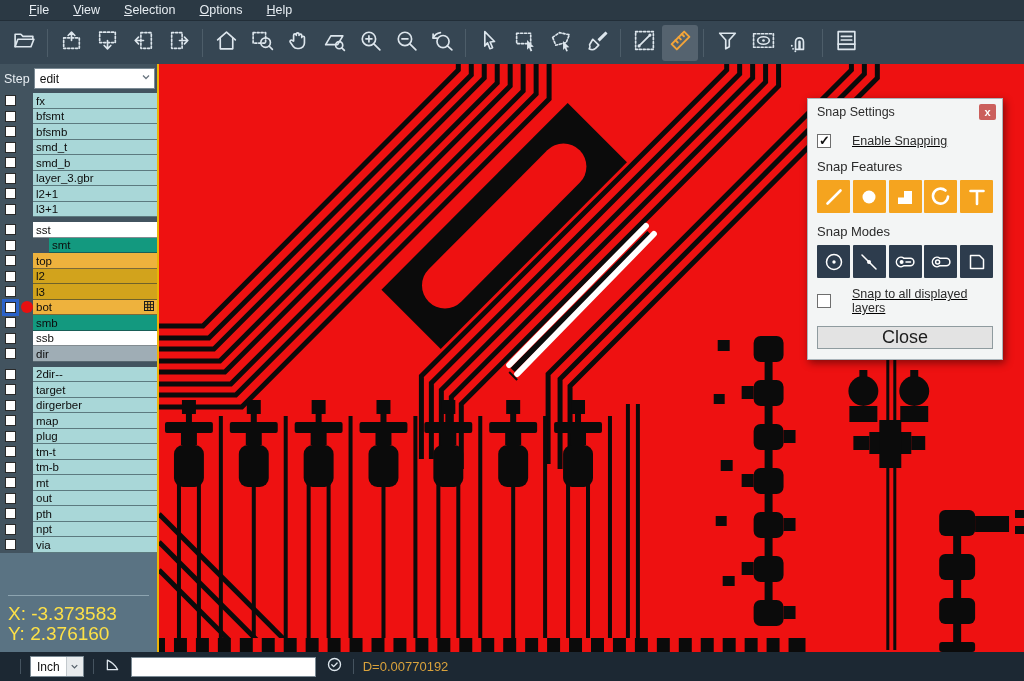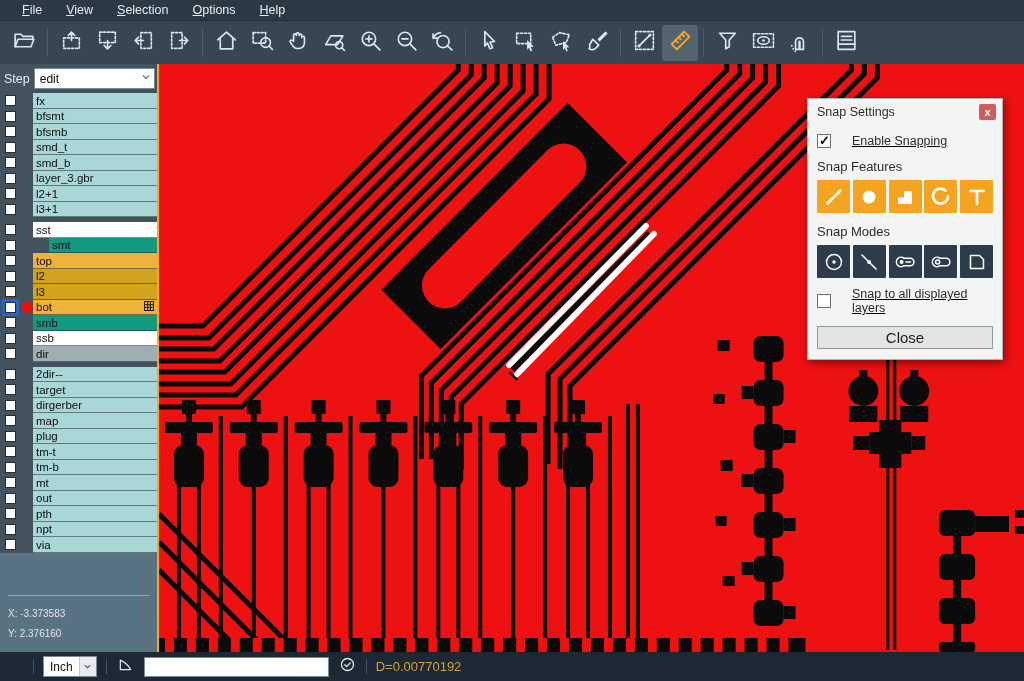--- a/index.html
+++ b/index.html
@@ -5,21 +5,21 @@
   :root{
     --copper:#ee1111; --void:#0b0b0b; --hi:#ffffff;
     --chrome-dark:#2b3944; --chrome:#364653; --chrome2:#42535f;
     --txt:#e7edf2;
   }
   *{margin:0;padding:0;box-sizing:border-box;font-family:"Liberation Sans",sans-serif;}
   body{width:1024px;height:681px;overflow:hidden;background:#222;}
   .app{width:1024px;height:681px;display:flex;flex-direction:column;}
 
   
-  .menubar{height:20px;background:var(--chrome-dark);display:flex;align-items:center;padding-left:12px;gap:4px;flex:none;}
+  .menubar{height:20px;background:var(--chrome-dark);display:flex;align-items:center;padding-left:19px;gap:4px;flex:none;}
   .menu-item{display:inline-block;color:var(--txt);font-size:12.5px;padding:1px 10px 2px 10px;cursor:default;}
   .menu-item::first-letter{text-decoration:underline;}
 
   
   .toolbar{height:44px;background:var(--chrome);border-top:1px solid #222e38;display:flex;align-items:center;padding-left:6px;flex:none;}
   .tbtn{width:36px;height:36px;display:flex;align-items:center;justify-content:center;border-radius:3px;flex:none;}
   .tbtn.active{background:#55636f;}
   .tsep{width:1px;height:28px;background:#4d5d69;margin:0 5px;flex:none;}
 
   
@@ -34,43 +34,43 @@
   .cb-cell{width:20px;display:flex;align-items:center;justify-content:center;flex:none;}
   .cb{width:11px;height:11px;background:#fff;border:1.5px solid #2a2a2a;}
   .cb.sel{box-shadow:0 0 0 3px #2b62c9;}
   .dot-cell{width:13px;display:flex;align-items:center;justify-content:center;flex:none;}
   .dot{width:12px;height:12px;border-radius:50%;}
   .layer-label{flex:1;font-size:11.5px;color:#0d0d0d;line-height:14px;padding:1px 3px 0 3px;border-bottom:1px solid rgba(30,45,55,.55);display:flex;align-items:center;}
   .layer-label .grow{flex:1;}
   .group-sep{height:5px;}
   .sidebar-bottom{flex:1;background:#5a7383;display:flex;flex-direction:column;justify-content:flex-end;padding:0 0 8px 8px;}
   .coord-hr{height:1px;background:#8da4b0;margin:0 8px 8px 0;}
-  .coord{color:#e5e5e5;font-size:10px;line-height:20px;}
+  .coord{color:#fde047;font-size:19px;line-height:20px;}
 
   
   .canvas{flex:1;position:relative;background:var(--copper);overflow:hidden;border-left:2px solid #eab308;}
   .canvas svg.pcb{position:absolute;inset:0;width:100%;height:100%;}
 
   
   .snap-dialog{position:absolute;left:648px;top:34px;width:196px;background:#f3f5f5;border:1px solid #aab4ba;box-shadow:2px 3px 8px rgba(0,0,0,.45);padding:0 9px 10px 9px;}
   .sd-title{height:26px;display:flex;align-items:center;font-size:12.5px;color:#2b2b2b;position:relative;}
   .sd-close{position:absolute;right:-3px;top:5px;width:17px;height:16px;background:#cb5f5c;border-radius:2px;color:#fff;font-size:11px;font-weight:bold;display:flex;align-items:center;justify-content:center;line-height:1;}
   .sd-check-row{display:flex;align-items:center;gap:21px;margin-top:9px;text-decoration:underline;}
   .cbx{width:14px;height:14px;background:#fff;border:1px solid #6e6e6e;position:relative;flex:none;}
   .cbx.checked::after{content:"✓";position:absolute;left:1px;top:-2px;font-size:13px;color:#111;font-weight:bold;}
   .sd-check-label{font-size:12.5px;color:#2b2b2b;}
   .sd-label{font-size:13px;color:#2b2b2b;margin-top:11px;}
   .sd-row{display:flex;justify-content:space-between;margin-top:6px;}
   .sd-btn{width:33px;height:33px;display:flex;align-items:center;justify-content:center;border-radius:1px;}
   .sd-btn.feature{background:#f5a41f;}
   .sd-btn.mode{background:#2d3c4d;}
-  .sd-close-btn{margin-top:11px;width:100%;height:23px;background:#e3e3e3;border:1px solid #8f9b9f;font-size:15px;color:#1d1d1d;}
+  .sd-close-btn{margin-top:11px;width:100%;height:23px;background:#e3e3e3;border:1px solid #8f9b9f;font-size:18px;color:#1d1d1d;}
 
   
-  .statusbar{height:29px;background:#1c2833;display:flex;align-items:center;gap:9px;padding-left:33px;flex:none;}
+  .statusbar{height:29px;background:#1c2833;display:flex;align-items:center;gap:9px;padding-left:20px;flex:none;}
   .vsep{width:1px;height:15px;background:#45535f;flex:none;}
   .unit-box{height:21px;background:#fff;border:1px solid #7b8a94;display:flex;align-items:center;font-size:12px;color:#111;}
   .unit-box .u-text{padding:0 6px;}
   .unit-box .u-chev{width:17px;height:100%;background:#e8ebed;border-left:1px solid #c3c9cd;display:flex;align-items:center;justify-content:center;}
   .sb-input{width:185px;height:20px;background:#fff;border:1px solid #7b8a94;font-size:12px;padding:0 4px;color:#111;}
   .d-label{font-size:13px;color:#d9a23c;}
 </style>
 </head>
 <body>
 

